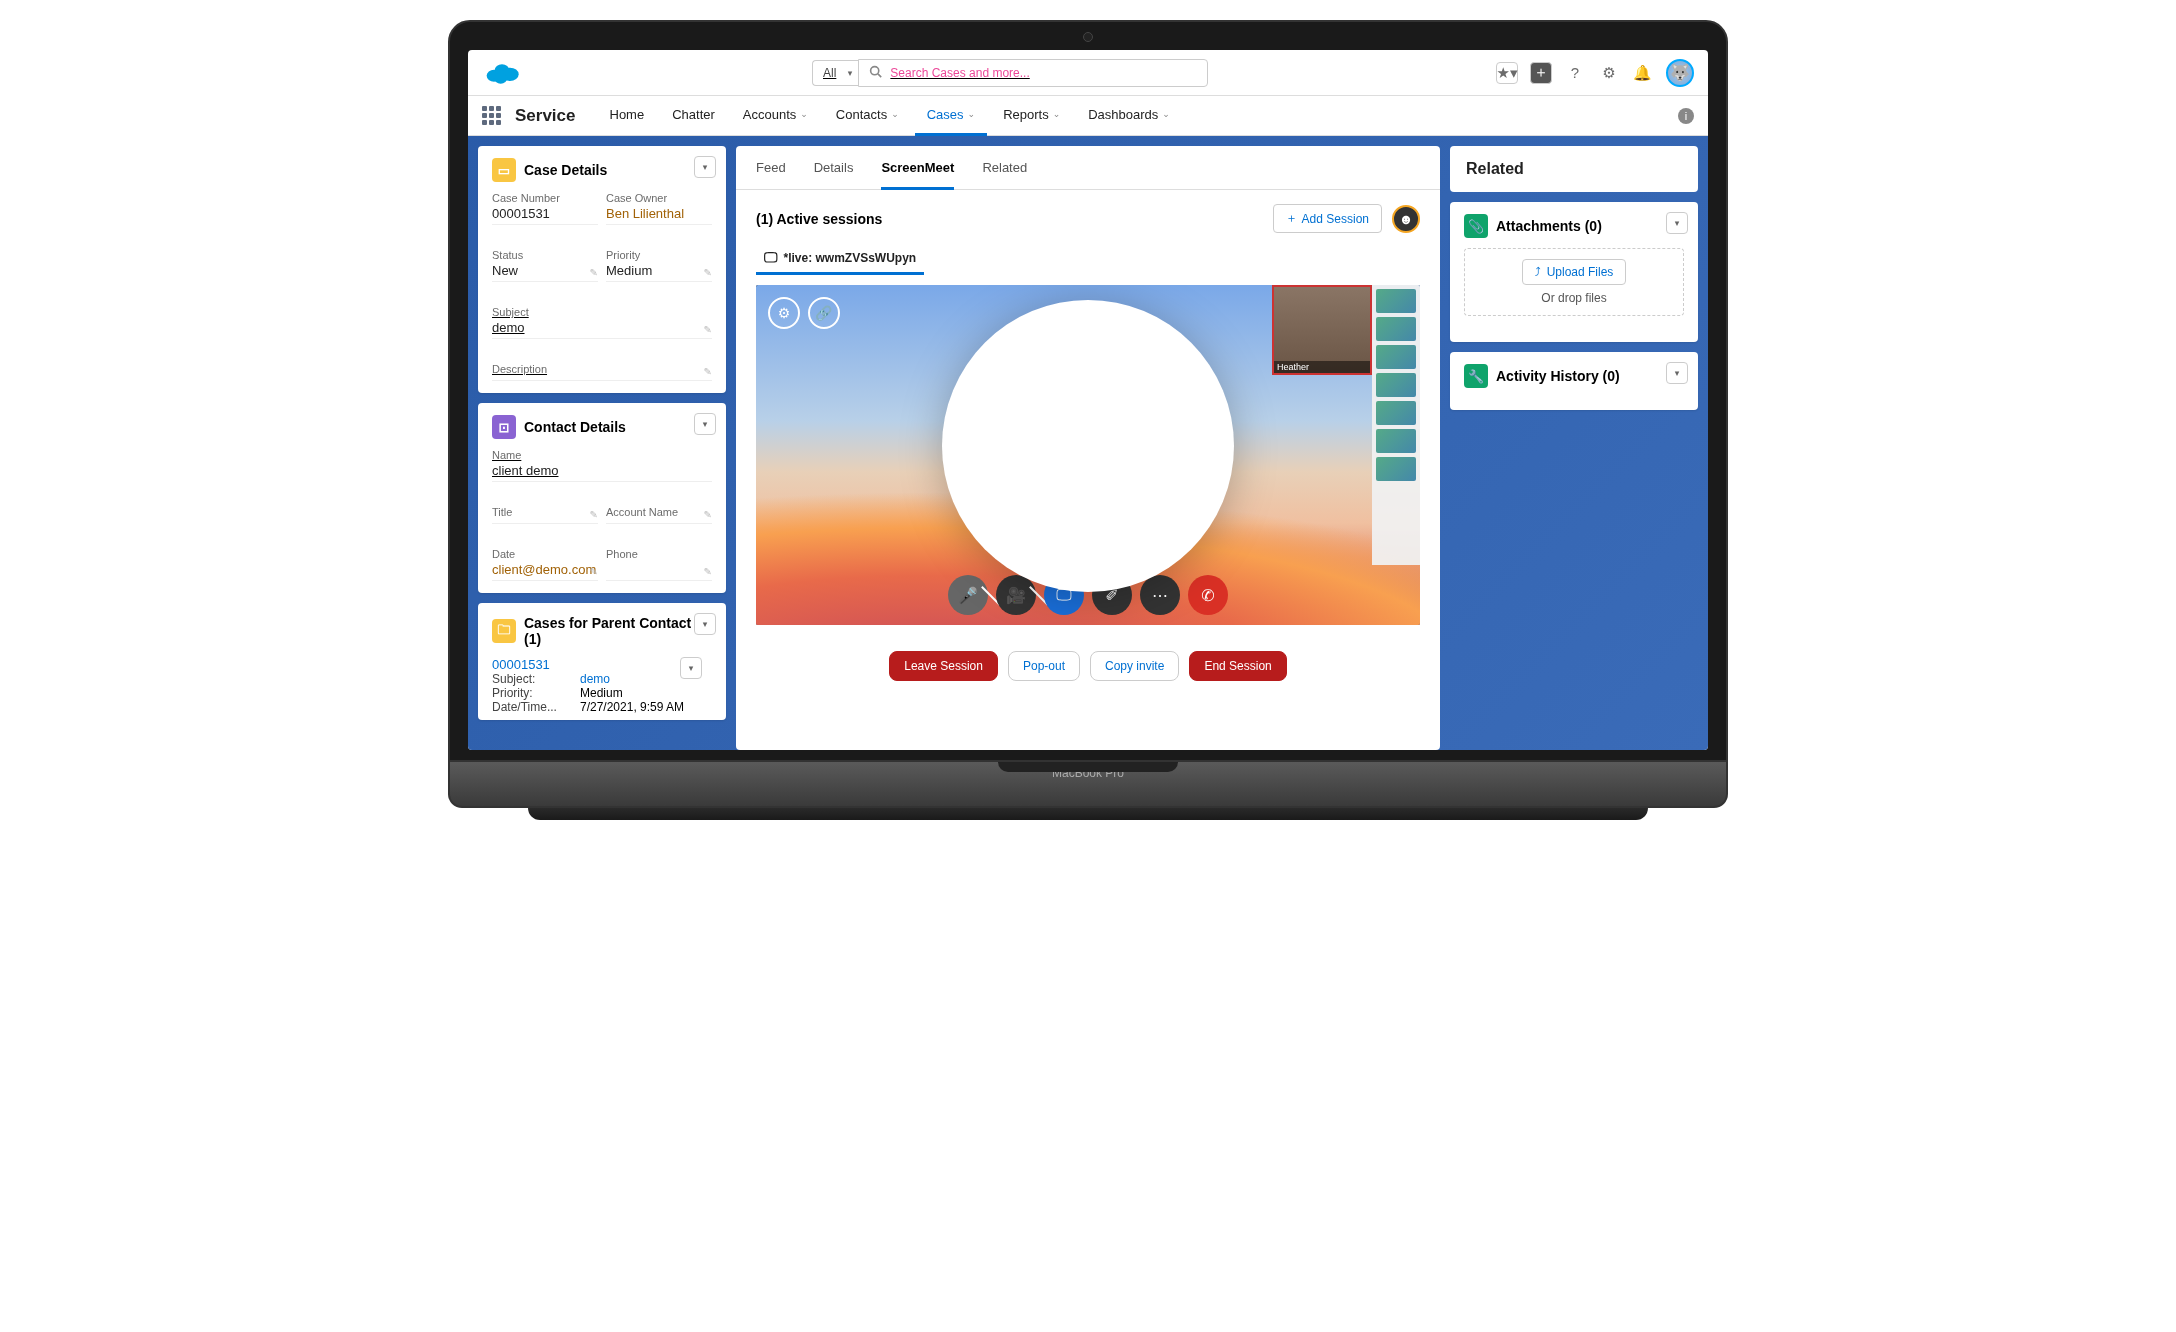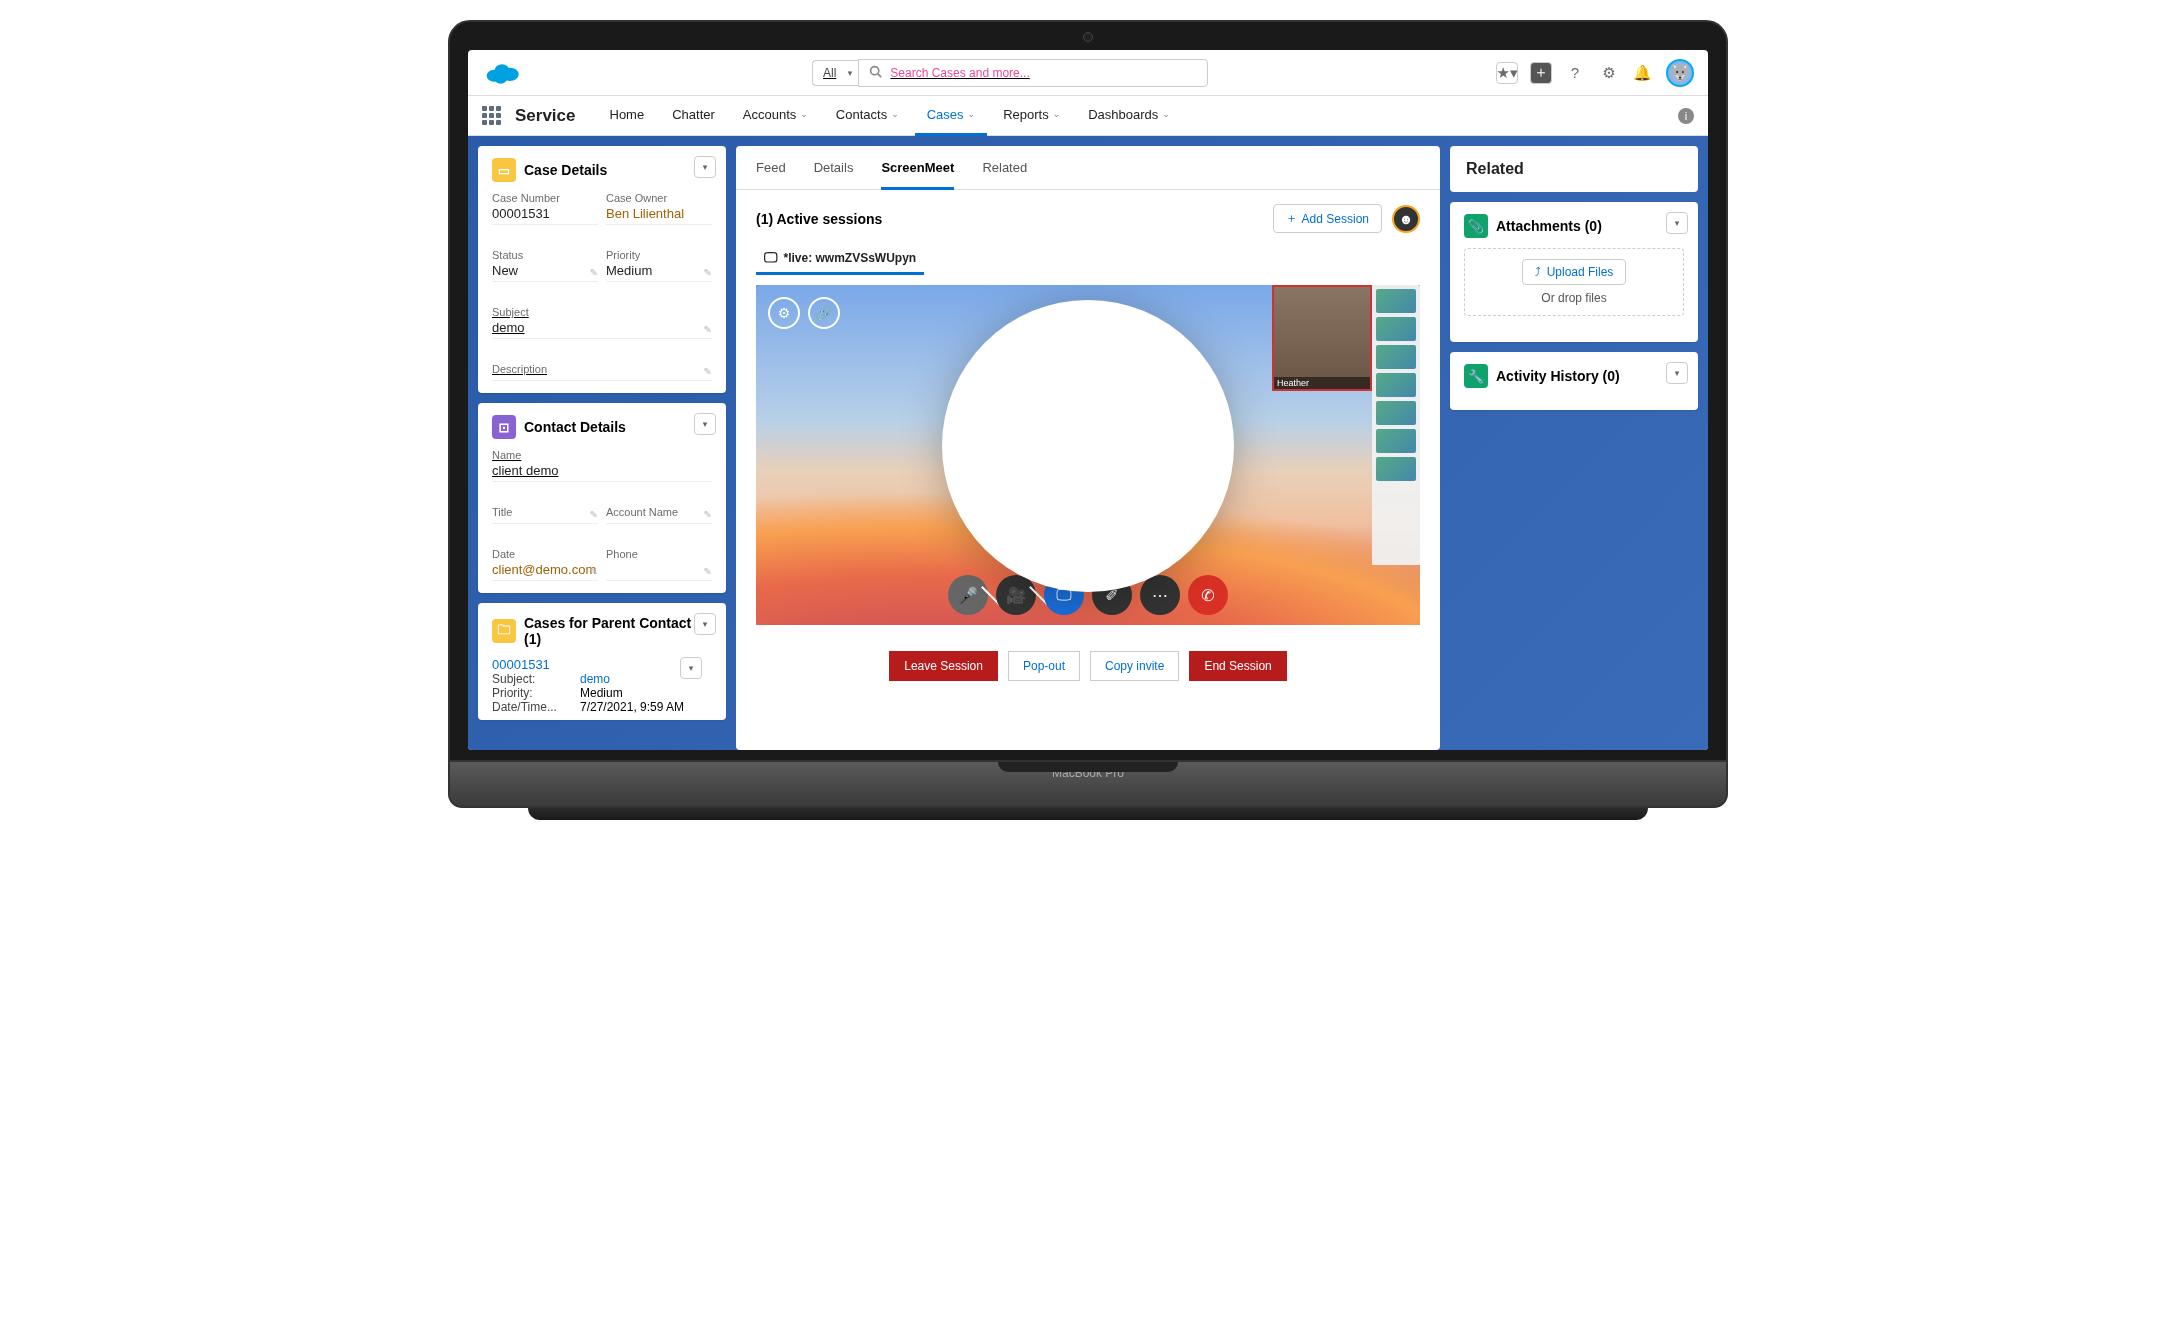--- a/index.html
+++ b/index.html
@@ -74,36 +74,36 @@
 .session-tab { display:inline-flex; align-items:center; gap:6px; font-size:12px; font-weight:700; padding:6px 8px; border-bottom:3px solid #0070d2; color:#222;}
 .session-tab .mon-icon { font-size:14px;}
 
 
 .video-wrap { margin:10px 20px; position:relative; background:#000; border-radius:2px; overflow:hidden; height:340px;}
 .video-bg { position:absolute; inset:0; }
 .video-bg .sky { position:absolute; inset:0; background:linear-gradient(180deg,#7aa8e8 0%, #b8d0e8 40%, #e8d0b8 55%, #f0c0a0 70%, #e89878 80%, #c06868 100%);}
 .video-bg .wave { position:absolute; left:-10%; right:-10%; bottom:-10%; height:70%; background:radial-gradient(ellipse 120% 100% at 30% 100%, #c94a5a 0%, #e86a4a 35%, #f8a050 55%, transparent 70%); border-top-right-radius:50% 60%;}
 .thumb-strip { position:absolute; right:0; top:0; bottom:60px; width:48px; background:rgba(240,240,240,0.95); display:flex; flex-direction:column; gap:4px; padding:4px;}
 .thumb-strip .ico { height:24px; background:linear-gradient(135deg,#5a8,#48a); border-radius:2px;}
-.pip { position:absolute; right:48px; top:0; width:100px; height:106px; border:2px solid #c33; background:linear-gradient(#8a7565,#6a5545); }
+.pip { position:absolute; right:48px; top:0; width:100px; height:90px; border:2px solid #c33; background:linear-gradient(#8a7565,#6a5545); }
 .pip .name { position:absolute; bottom:0; left:0; right:0; background:rgba(0,0,0,0.5); color:#fff; font-size:9px; padding:1px 3px;}
 .mute-banner { position:absolute; left:50%; transform:translateX(-50%); bottom:70px; background:rgba(90,20,20,0.85); color:#fff; padding:4px 14px; border:1px solid #c44; font-size:11px; border-radius:2px;}
 .tool-dots { position:absolute; top:12px; left:12px; display:flex; gap:8px;}
 .tool-dot { width:32px; height:32px; border-radius:50%; border:2px solid #fff; display:flex; align-items:center; justify-content:center; color:#fff; font-size:14px;}
 .call-controls { position:absolute; bottom:10px; left:50%; transform:translateX(-50%); display:flex; gap:8px;}
 .ctl { width:40px; height:40px; border-radius:50%; background:#333; color:#fff; display:flex; align-items:center; justify-content:center; font-size:16px; position:relative;}
 .ctl.light{ background:#666;}
 .ctl.blue{ background:#1a6ed8;}
 .ctl.red{ background:#d93025;}
 .ctl .slash::after{ content:""; position:absolute; width:26px; height:2px; background:#fff; transform:rotate(45deg);}
 .big-play-simple{ position:absolute; top:48%; left:50%; transform:translate(-50%,-50%); pointer-events:auto;}
 .big-play-simple svg{ width:300px;height:300px; filter:drop-shadow(0 4px 20px rgba(0,0,0,0.25));}
 
 .action-row { display:flex; gap:10px; justify-content:center; padding:16px 0 20px 0;}
-.btn { padding:7px 14px; border-radius:0; font-size:12px; border:1px solid #ccc; background:#fff; color:#0070d2; cursor:pointer;}
+.btn { padding:7px 14px; border-radius:8px; font-size:12px; border:1px solid #ccc; background:#fff; color:#0070d2; cursor:pointer;}
 .btn.danger { background:#b71c1c; color:#fff; border-color:#b71c1c;}
 
 
 .related-title { background:#fff; border-radius:4px; padding:14px 16px; font-size:16px; font-weight:700; color:#222;}
 .upload-box { border:1px dashed #ccc; border-radius:4px; margin:8px 14px 14px 14px; padding:10px; display:flex; flex-direction:column; align-items:center; gap:6px;}
 .upload-btn { border:1px solid #ccc; border-radius:4px; padding:5px 12px; font-size:12px; color:#0070d2; display:flex; align-items:center; gap:6px;}
 .drop-text { font-size:12px; color:#555;}
 </style>
 </head>
 <body>

